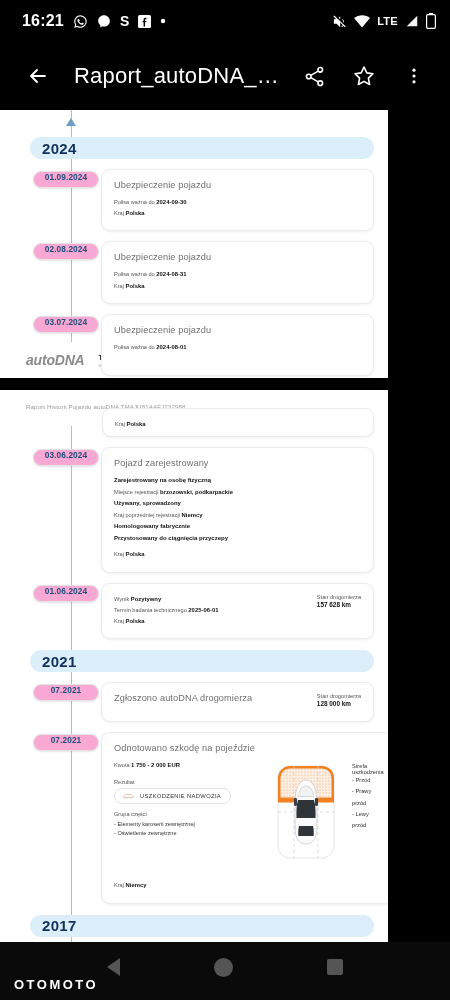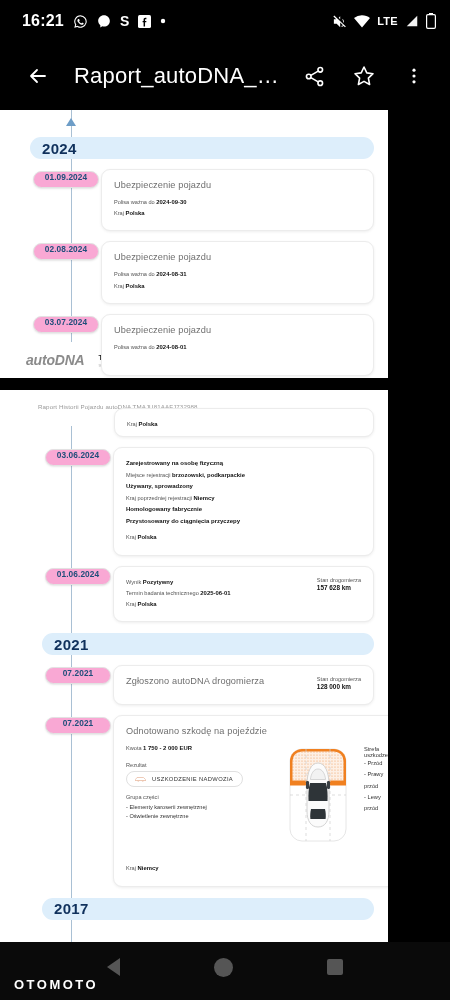--- a/index.html
+++ b/index.html
@@ -32,21 +32,21 @@
     flex:1; font-size:22px; font-weight:400; letter-spacing:.2px;
     white-space:nowrap; overflow:hidden; padding-left:8px;
   }
   .appbar .btn { width:44px; height:44px; display:flex; align-items:center; justify-content:center; }
 
   
   .doc { position:absolute; top:110px; left:0; width:450px; height:832px; background:#000; }
   .page { background:#fff; width:388px; position:relative; overflow:hidden; }
   .page1 { height:268px; }
   .gap  { height:12px; background:#000; }
-  .page2 { height:552px;padding-left:12px; }
+  .page2 { height:552px; }
 
   .page-head {
     font-size:6.2px; color:#9a9a9a; padding: 13px 0 0 26px; letter-spacing:.1px;
   }
 
   
   .tl-axis { position:absolute; left:71px; top:0; bottom:0; width:1.3px; background:#a9c0d4; }
   .tl-arrow {
     position:absolute; left:66px; top:0; width:0; height:0;
     border-left:5px solid transparent; border-right:5px solid transparent;
@@ -311,20 +311,21 @@
           </div>
         </div>
       </div>
 
       <div class="gap-row"></div>
       <div class="row">
         <div class="datepill">
           <span>03.06.2024</span>
         </div>
         <div class="card">
+          <div class="card-title">Pojazd zarejestrowany</div>
           <div class="l-b">Zarejestrowany na osobę fizyczną</div>
           <div class="l-sm">
             <span>Miejsce rejestracji</span>
             <b>brzozowski, podkarpackie</b>
           </div>
           <div class="l-b">Używany, sprowadzony</div>
           <div class="l-sm">
             <span>Kraj poprzedniej rejestracji</span>
             <b>Niemcy</b>
           </div>

